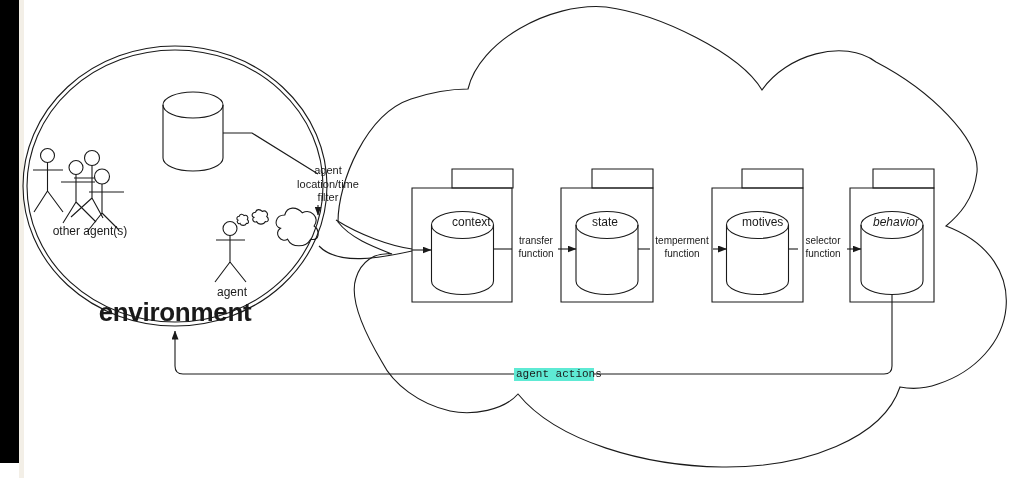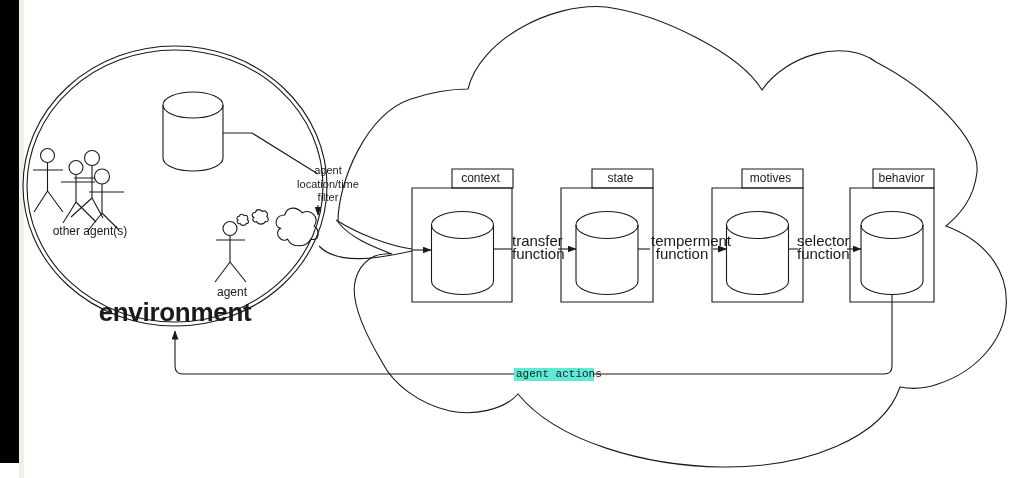--- a/index.html
+++ b/index.html
@@ -8,23 +8,23 @@
     font-family:"Liberation Sans", sans-serif;color:#1a1a1a;overflow:hidden;
   }
   #sidebar-bar{position:absolute;left:0;top:0;width:19px;height:463px;background:#000;}
   #sidebar-strip{position:absolute;left:19px;top:0;width:5px;height:478px;background:#f3efe7;}
   svg{position:absolute;left:0;top:0;}
   svg *{vector-effect:non-scaling-stroke;}
   .stroke{fill:none;stroke:#1a1a1a;stroke-width:1.1;}
   .fillhead{fill:#ffffff;stroke:#1a1a1a;stroke-width:1.1;}
   .lbl{position:absolute;text-align:center;font-size:12px;line-height:14px;white-space:nowrap;}
   .sm{font-size:11px;line-height:13.5px;}
-  .box-lbl{position:absolute;font-size:12px;line-height:19px;text-align:center;
-           padding-right:4px;box-sizing:border-box;white-space:nowrap;}
-  .fn-lbl{position:absolute;font-size:15px;line-height:12.5px;text-align:center;white-space:nowrap;}
+  .box-lbl{position:absolute;font-size:12px;line-height:19px;text-align:left;
+           padding-right:4px;box-sizing:border-box;white-space:nowrap;margin-top:44px;}
+  .fn-lbl{position:absolute;font-size:10px;line-height:12.5px;text-align:center;white-space:nowrap;}
   #env-lbl{font-size:26px;font-weight:bold;line-height:22px;letter-spacing:-0.3px;}
   #actions-lbl{background:#5eead4;padding:0 2px;font-family:Liberation Mono, monospace;}
 </style>
 </head>
 <body>
 
 <div id="canvas">
 
   <div id="sidebar-bar"></div>
   <div id="sidebar-strip"></div>
@@ -163,21 +163,21 @@
 
   <div class="lbl sm" style="left:283px;top:164px;width:90px;">
     <div>agent</div>
     <div>location/time</div>
     <div>filter</div>
   </div>
 
   <div class="box-lbl" style="left:452px;top:169px;width:61px;">context</div>
   <div class="box-lbl" style="left:592px;top:169px;width:61px;">state</div>
   <div class="box-lbl" style="left:742px;top:169px;width:61px;border-radius:9px;">motives</div>
-  <div class="box-lbl" style="left:873px;top:169px;width:61px;">behavior</div>
+  <div class="box-lbl" style="left:873px;top:169px;width:61px;font-style:italic;">behavior</div>
 
   <div class="fn-lbl" style="left:512px;top:235px;width:48px;">
     <span style="display:block">transfer</span>
     <span style="display:block">function</span>
   </div>
   <div class="fn-lbl" style="left:651px;top:235px;width:62px;">
     <span style="display:block">temperment</span>
     <span style="display:block">function</span>
   </div>
   <div class="fn-lbl" style="left:797px;top:235px;width:52px;">

